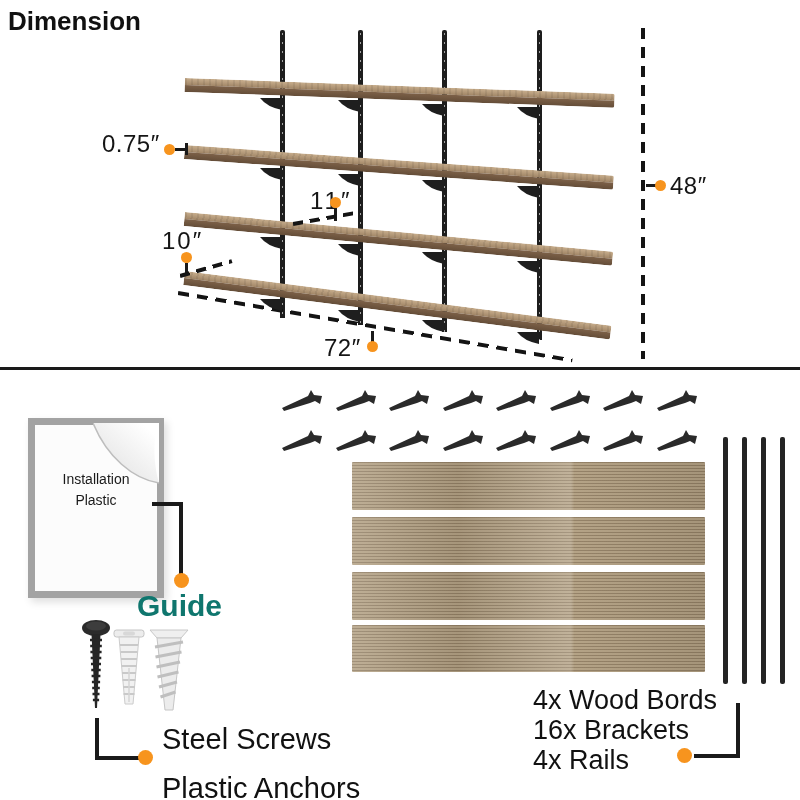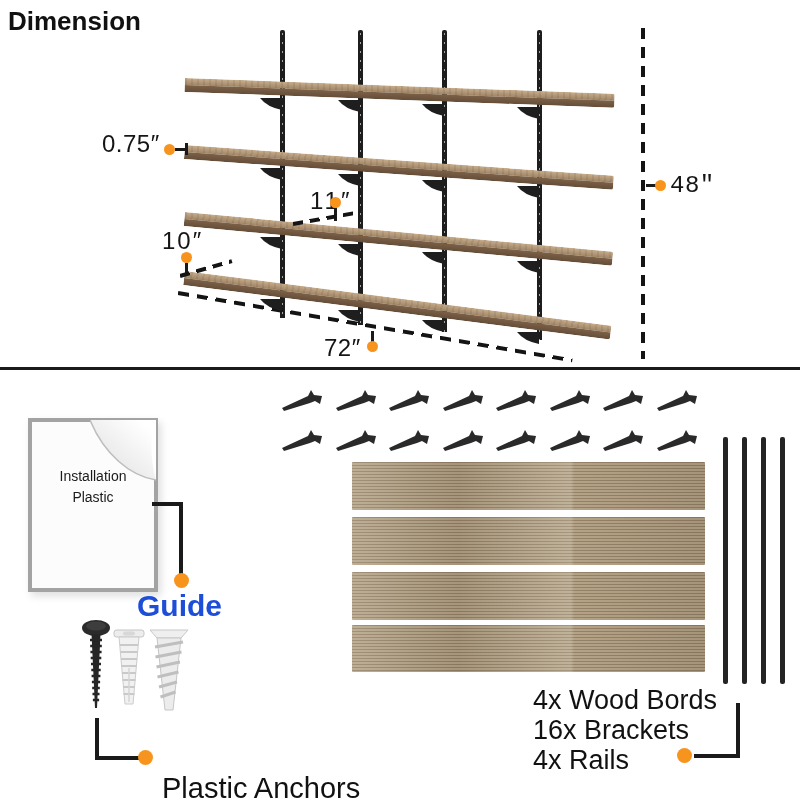--- a/index.html
+++ b/index.html
@@ -4,41 +4,41 @@
 <style>
   html,body{margin:0;padding:0;background:#fff;}
   body{width:800px;height:800px;font-family:"Liberation Sans", sans-serif;color:#151515;}
   .stage{position:relative;width:800px;height:800px;background:#fff;overflow:hidden;}
   .abs{position:absolute;}
   
   .sec-title{font-size:26px;font-weight:600;color:#111;}
   .dim-num{font-size:24px;font-weight:400;color:#151515;letter-spacing:0.5px;}
   .pkg-label{font-size:29px;font-weight:400;color:#111;}
   .pkg-label.sm{font-size:27px;}
-  .guide-label{font-size:30px;font-weight:600;color:#1d4ed8;}
+  .guide-label{font-size:30px;font-weight:600;color:#0f766e;}
   
   .dot{position:absolute;border-radius:50%;background:var(--accent,#F7941E);}
   .dot.sm{width:11px;height:11px;}
   .dot.lg{width:15px;height:15px;}
   .bar{position:absolute;background:#1a1a1a;}
   .dash-h{position:absolute;height:4px;background-image:repeating-linear-gradient(to right,#141414 0 11px,transparent 11px 19px);transform-origin:0 50%;}
   .dash-v{position:absolute;width:4px;background-image:repeating-linear-gradient(to bottom,#141414 0 11px,transparent 11px 19px);}
   
   .rail{position:absolute;width:5px;background-color:#1d1d1d;border-radius:2px 2px 0 0;
         background-image:repeating-linear-gradient(to bottom,rgba(255,255,255,.6) 0 2px,transparent 2px 9px);
         background-size:1px 100%;background-repeat:no-repeat;background-position:50% 3px;}
   .shelf{position:absolute;width:430px;height:14px;transform-origin:0 0;border-radius:0 2px 2px 0;overflow:hidden;}
   .shelf .top{height:7px;background:linear-gradient(to bottom,#c8ae8d,#a08566);
       background-image:repeating-linear-gradient(to right,rgba(0,0,0,.07) 0 2px,transparent 2px 6px),linear-gradient(to bottom,#c8ae8d,#a08566);}
   .shelf .front{height:7px;background:linear-gradient(to bottom,#7d6148,#644d38);}
   .gusset{position:absolute;width:22px;height:12px;}
   
   .divider{position:absolute;left:0;top:367;width:800px;height:3px;background:#1a1a1a;}
   .manual{position:absolute;left:28px;top:418px;width:122px;height:166px;background:#fcfcfc;
-          border:4px solid #a3a3a3;box-shadow:3px 4px 8px rgba(0,0,0,.13);}
+          border:7px solid #a3a3a3;box-shadow:3px 4px 8px rgba(0,0,0,.13);}
   .manual-text{position:absolute;left:0;top:44px;width:100%;text-align:center;font-size:14px;line-height:21px;color:#1a1a1a;}
   .curl{position:absolute;top:-2px;right:-2px;width:66px;height:62px;}
   .bracket{position:absolute;width:44px;height:24px;}
   .board{position:absolute;left:352px;width:353px;height:48px;border-radius:1px;
          background-image:
            linear-gradient(to right,rgba(255,255,255,.14),rgba(0,0,0,.07) 30%,rgba(255,255,255,.18) 62%,rgba(255,255,255,.02) 63%,rgba(0,0,0,.08)),
            repeating-linear-gradient(to bottom,rgba(70,50,28,.30) 0 1px,transparent 1px 3px);
          background-color:#b3a184;}
   .pkg-rail{position:absolute;width:5px;height:247px;top:437px;background:#242424;border-radius:2px;}
 </style>
@@ -68,21 +68,21 @@
         <div class="front"></div>
     </div>
     <div class="shelf" style="left:185px;top:271px;transform:rotate(7.3deg);">
       <div class="top"></div>
         <div class="front"></div>
     </div>
 
     <div class="dash-v" style="left:641px;top:28px;height:331px;"></div>
     <div class="bar" style="left:646px;top:184px;width:10px;height:3px;"></div>
     <div class="dot sm" style="left:655px;top:180px;"></div>
-    <div class="abs dim-num" style="left:670px;top:172px;font-family:Liberation Mono, monospace;">48″</div>
+    <div class="abs dim-num" style="left:670px;top:172px;">48″</div>
 
     <div class="dash-h" style="left:178px;top:291px;width:400px;transform:rotate(9.7deg);"></div>
     <div class="bar" style="left:371px;top:331px;width:3px;height:11px;"></div>
     <div class="dot sm" style="left:367px;top:341px;"></div>
     <div class="abs dim-num" style="left:324px;top:334px;">72″</div>
 
     <div class="abs dim-num" style="left:310px;top:175px;letter-spacing:3px;margin-top:12px;">11″</div>
     <div class="dot sm" style="left:330px;top:197px;"></div>
     <div class="bar" style="left:334px;top:208px;width:3px;height:13px;"></div>
     <div class="dash-h" style="left:293px;top:222px;width:64px;transform:rotate(-10deg);background-image:repeating-linear-gradient(to right,#141414 0 10px,transparent 10px 17px);"></div>
@@ -194,20 +194,21 @@
       <g transform="translate(72,0)">
         <path d="M0 12 L38 12 L31 20 L7 20 Z" fill="#efefef" stroke="#c8c8c8"></path>
         <path d="M7 20 L31 20 L23 92 L15 92 Z" fill="#ececec" stroke="#c6c6c6"></path>
         <path d="M5 29 L33 24 M5.5 39 L31.5 34 M6.5 49 L30 44 M7.5 59 L28.5 54 M9 69 L27 64 M10.5 79 L25.5 74" stroke="#bfbfbf" stroke-width="3" fill="none"></path>
       </g>
     </svg>
 
     <div class="bar" style="left:95px;top:348px;width:3.5px;height:42px;"></div>
     <div class="bar" style="left:95px;top:386px;width:46px;height:3.5px;"></div>
     <div class="dot lg" style="left:138px;top:380px;"></div>
+    <div class="abs pkg-label" style="left:162px;top:353px;">Steel Screws</div>
     <div class="abs pkg-label" style="left:162px;top:390px;margin-top:12px;">Plastic Anchors</div>
 
     <div class="abs" id="bracket-grid" style="left:0;top:0;width:800px;height:120px;">
         <div class="bracket" style="left: 282px; top: 19px;"><svg width="44" height="24" viewBox="0 0 44 24">
             <path d="M0 19 L26 7 L29 1 L32 6 L40 7 L38 15 L33 12 L28 14 L2 22 Z" fill="#2a2a2a"></path>
           </svg></div>
         <div class="bracket" style="left: 336px; top: 19px;"><svg width="44" height="24" viewBox="0 0 44 24">
             <path d="M0 19 L26 7 L29 1 L32 6 L40 7 L38 15 L33 12 L28 14 L2 22 Z" fill="#2a2a2a"></path>
           </svg></div>
         <div class="bracket" style="left: 389px; top: 19px;"><svg width="44" height="24" viewBox="0 0 44 24">

